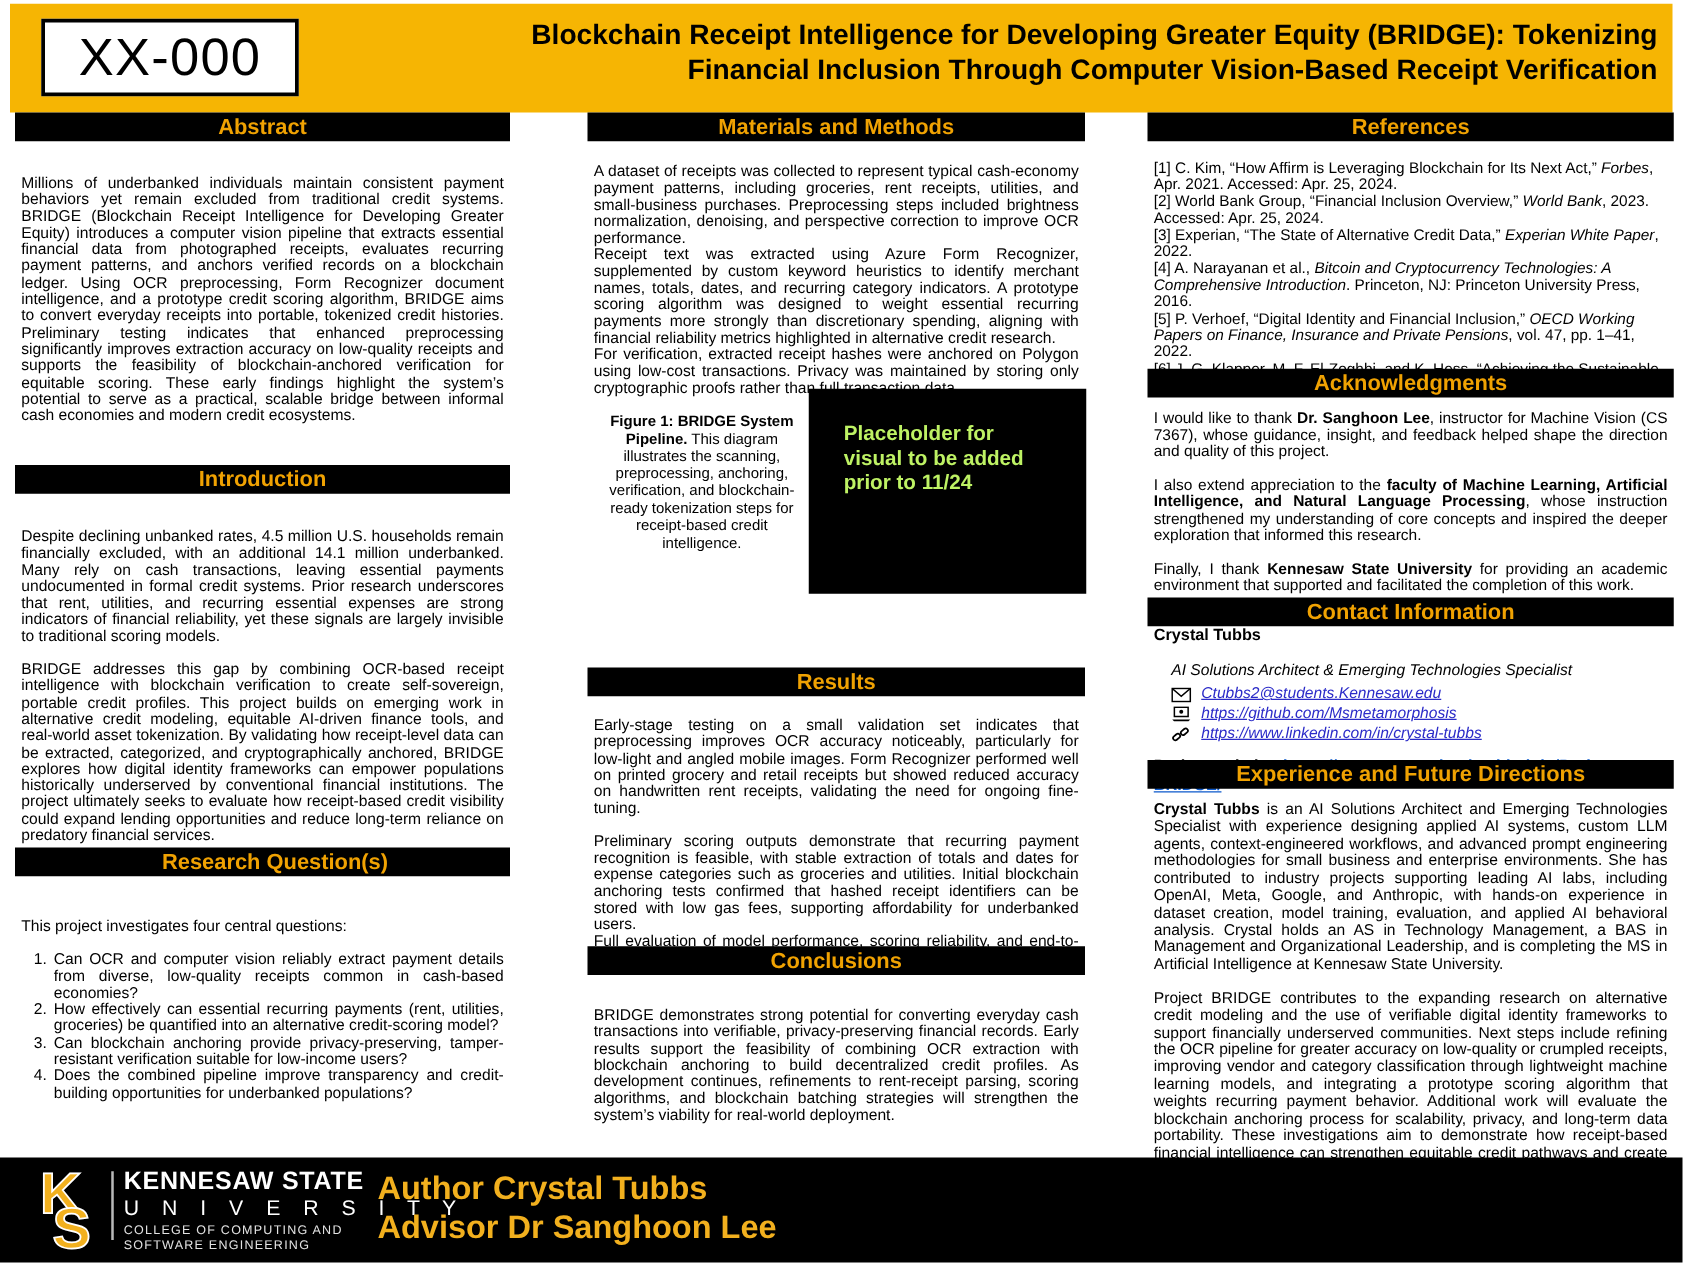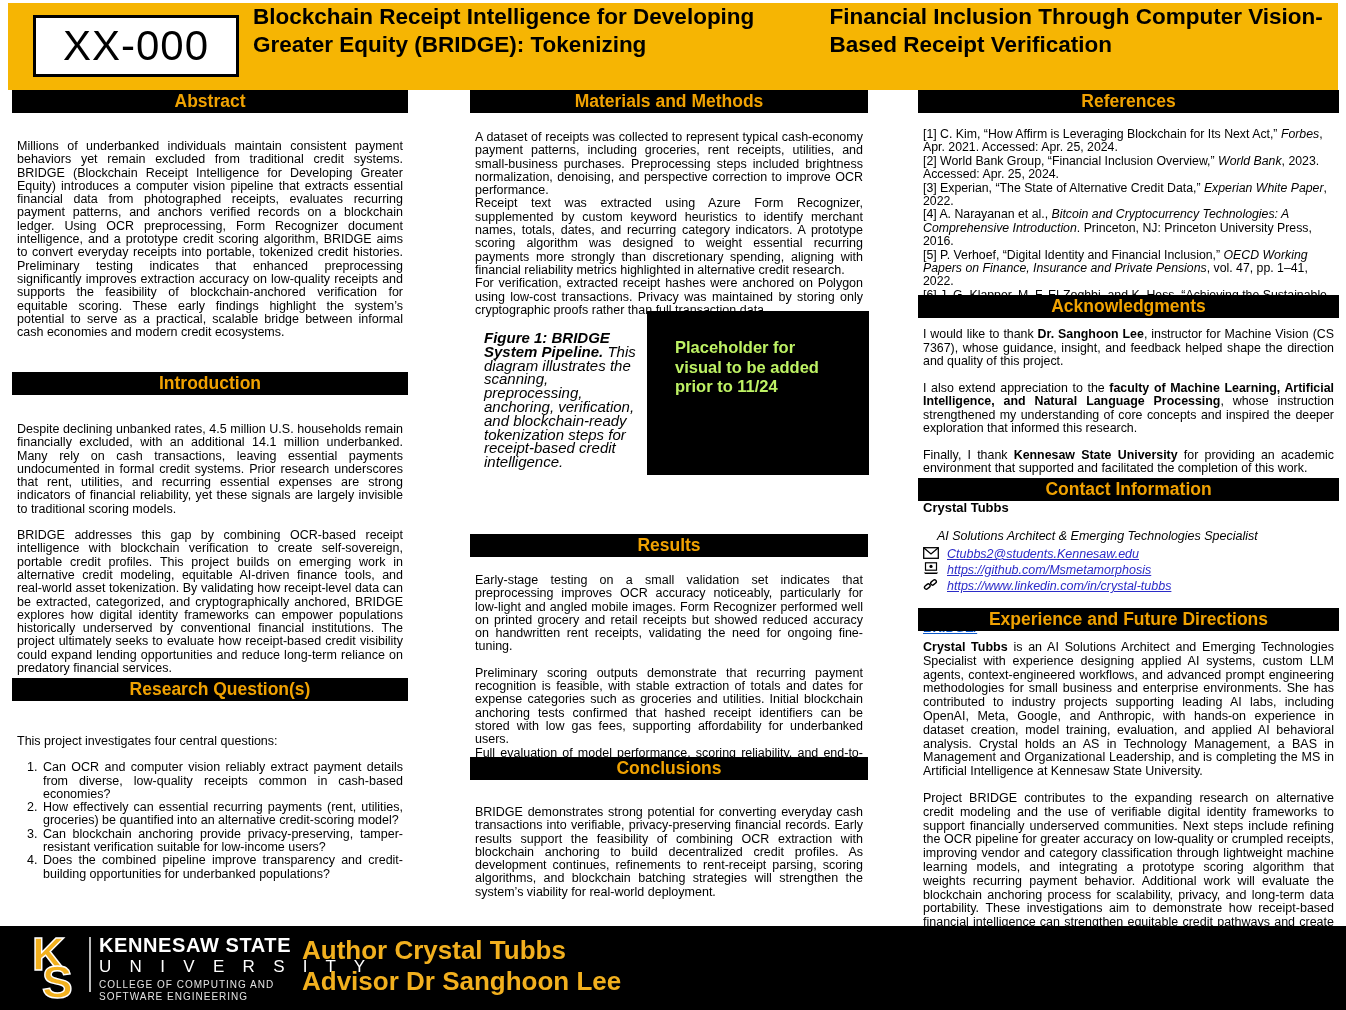--- a/index.html
+++ b/index.html
@@ -16,21 +16,21 @@
   }
   
   .header{position:absolute;left:8px;top:3px;width:1330px;height:87px;background:var(--gold-bg);}
   .code-box{
     position:absolute;left:25px;top:12px;width:200px;height:56px;background:#fff;
     border:3px solid #000;display:flex;align-items:center;justify-content:center;
     font-size:42px;font-weight:normal;letter-spacing:1px;
   }
   .titles{
     position:absolute;left:245px;right:12px;top:0;height:77px;
-    display:flex;flex-direction:row;justify-content:center;text-align:left;
+    display:flex;flex-direction:column;justify-content:center;text-align:right;
     font-weight:bold;font-size:22.5px;line-height:27.5px;color:#000;
   }
   
   .col{position:absolute;top:90px;height:836px;}
   .col1{left:12px;width:396px;}
   .col2{left:470px;width:398px;}
   .col3{left:918px;width:421px;}
   .bar{
     position:absolute;left:0;right:0;height:23px;background:#000;
     color:var(--gold-bar-text);font-weight:bold;font-size:17.5px;
@@ -44,39 +44,39 @@
   
   .t-abstract-bar{top:0;} .t-abstract{top:50px;}
   .t-intro-bar{top:282px;} .t-intro{top:333px;}
   .t-rq-bar{top:588px;padding-left:20px;} .t-rq{top:645px;}
   ol.rq-list{margin:13px 0 0 0;padding-left:24px;text-align:justify;}
   ol.rq-list li{margin:0;padding-left:2px;}
   
   .t-mm-bar{top:0;} .t-mm{top:41px;}
   .fig-caption{
     position:absolute;left:14px;top:241px;width:155px;
-    font-size:15px;line-height:13.8px;font-style:italic;text-align:left;
+    font-size:12px;line-height:13.8px;text-align:center;
   }
   .fig-caption .lead{font-weight:bold;}
   .placeholder-box{
     position:absolute;left:177px;top:221px;width:222px;height:164px;background:#000;
     color:#bef264;font-weight:bold;font-size:16.5px;line-height:19.5px;
     box-sizing:border-box;padding:27px 28px 0 28px;text-align:left;
   }
   .t-results-bar{top:444px;} .t-results{top:484px;}
   .t-concl-bar{top:667px;} .t-concl{top:716px;}
   
   .t-refs-bar{top:0;}
   .t-refs{top:38px;font-size:12.3px;line-height:13.4px;text-align:left;}
   .t-ack-bar{top:205px;} .t-ack{top:238px;font-size:12.4px;line-height:13.5px;}
   .t-contact-bar{top:388px;}
   .contact-block{position:absolute;left:5px;right:5px;top:410px;font-size:12.5px;text-align:left;}
   .contact-name{font-weight:bold;font-size:13px;margin:0 0 14px 0;}
   .contact-role{font-style:italic;margin:0 8px 2px 14px;line-height:15px;}
-  .contact-row{display:flex;align-items:flex-start;gap:8px;line-height:16px;}
+  .contact-row{display:flex;align-items:flex-end;gap:8px;margin-left:14px;line-height:16px;}
   .contact-row .c-icon{width:16px;height:13px;flex:0 0 auto;display:flex;align-items:center;}
   .contact-link{color:var(--link-indigo);font-style:italic;text-decoration:underline;cursor:pointer;}
   .website-line{margin-top:11px;font-weight:bold;font-size:13px;}
   .website-link{color:var(--link-blue);text-decoration:underline;cursor:pointer;}
   .t-exp-bar{top:518px;}
   .t-exp{top:551px;font-size:12.5px;line-height:13.8px;}
   
   .footer{position:absolute;left:0;top:926px;width:1346px;height:84px;background:#000;}
   .ksu-logo{position:absolute;left:28px;top:6px;}
   .footer-divider{position:absolute;left:89px;top:11px;width:2px;height:55px;background:#b9b9b9;}

